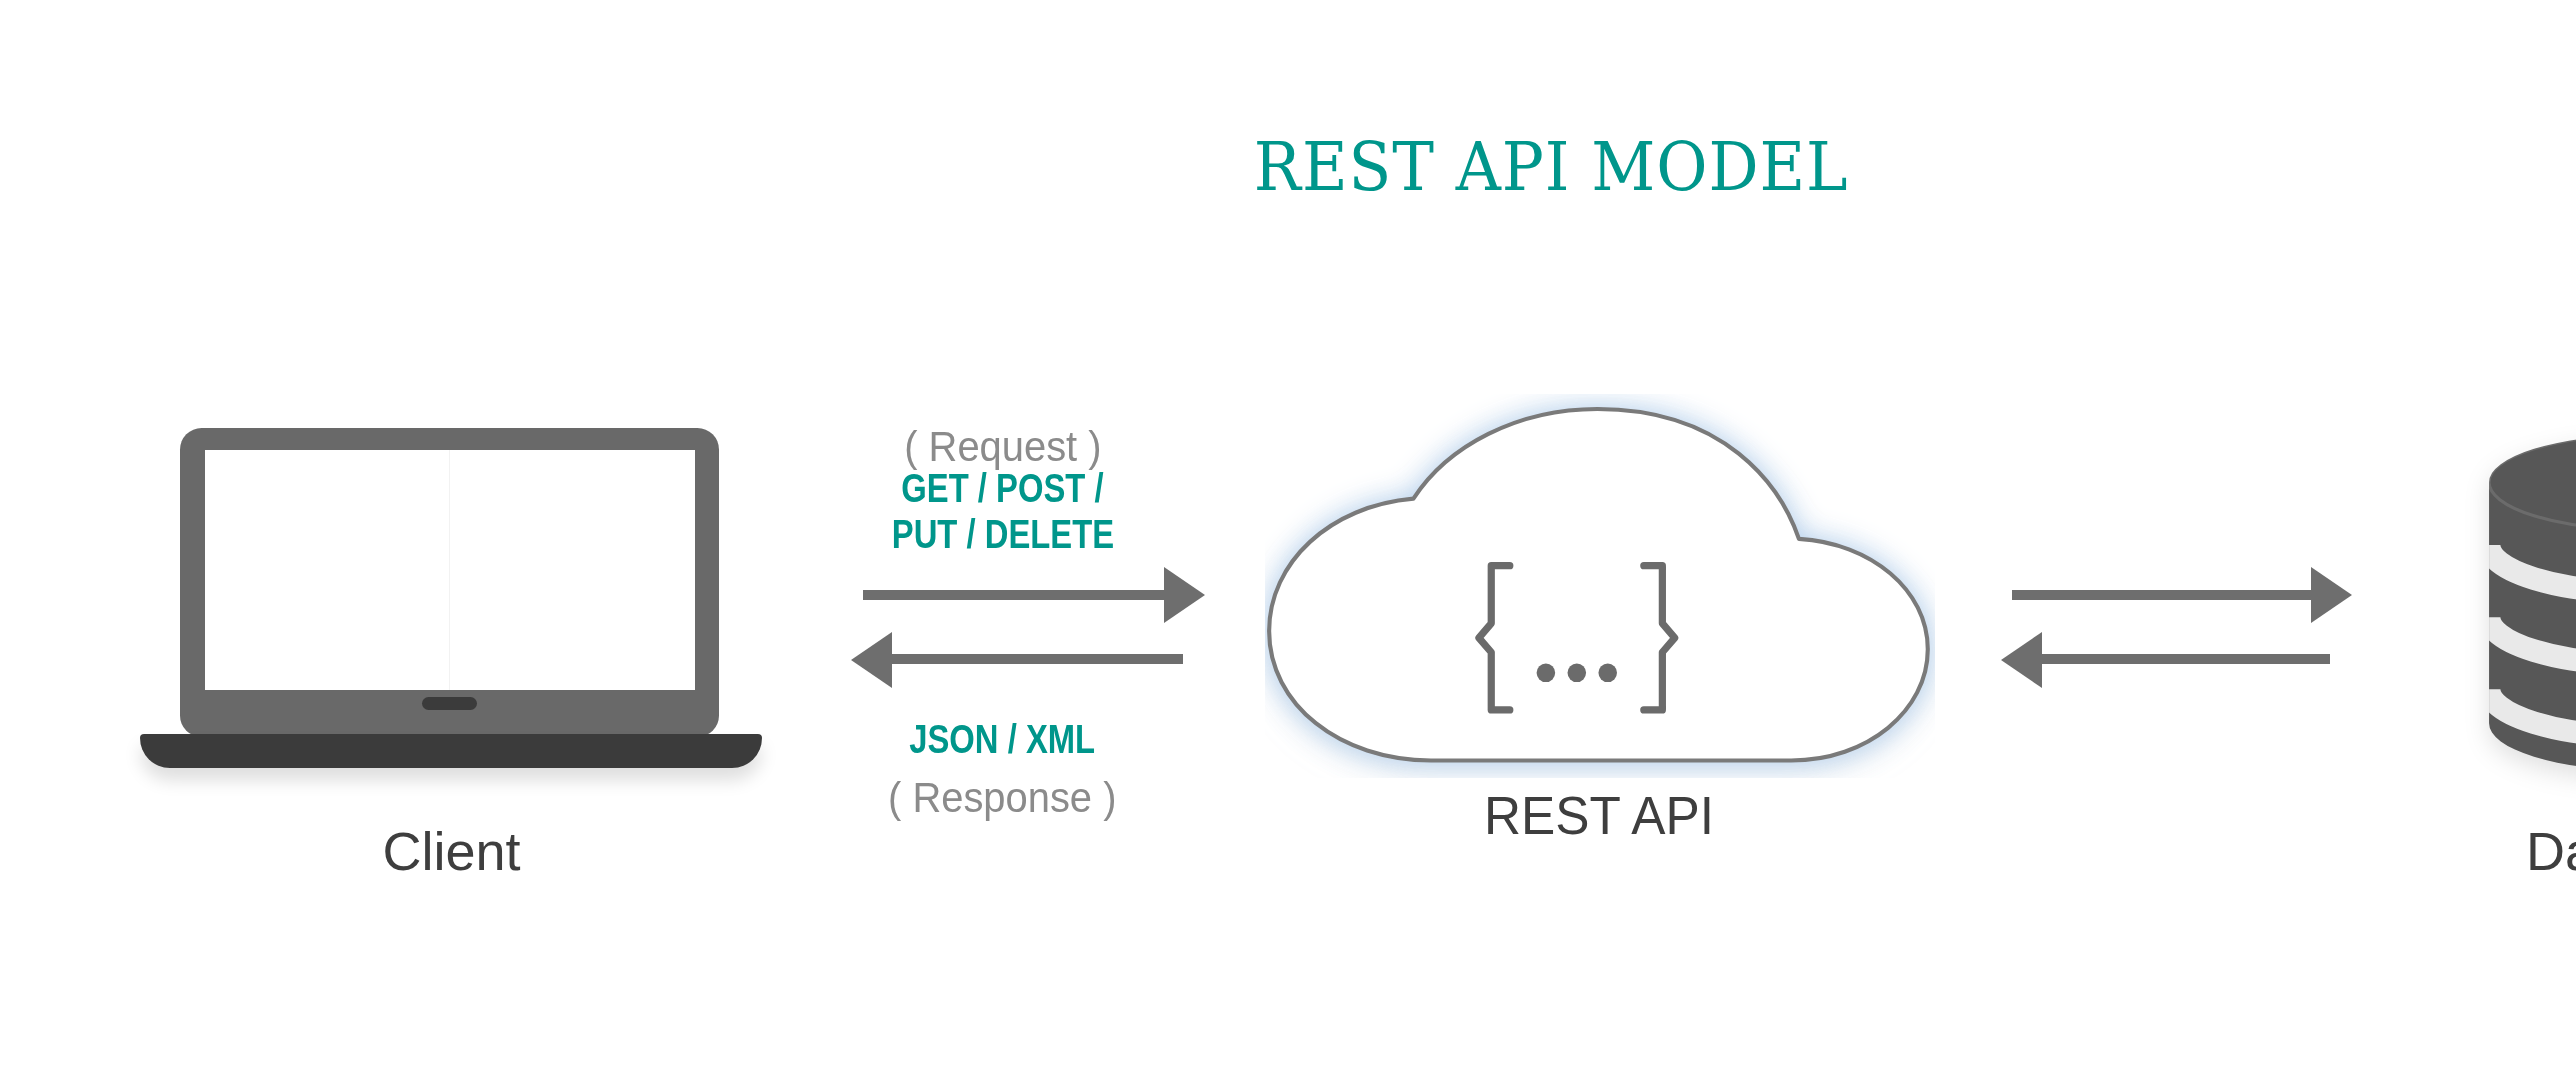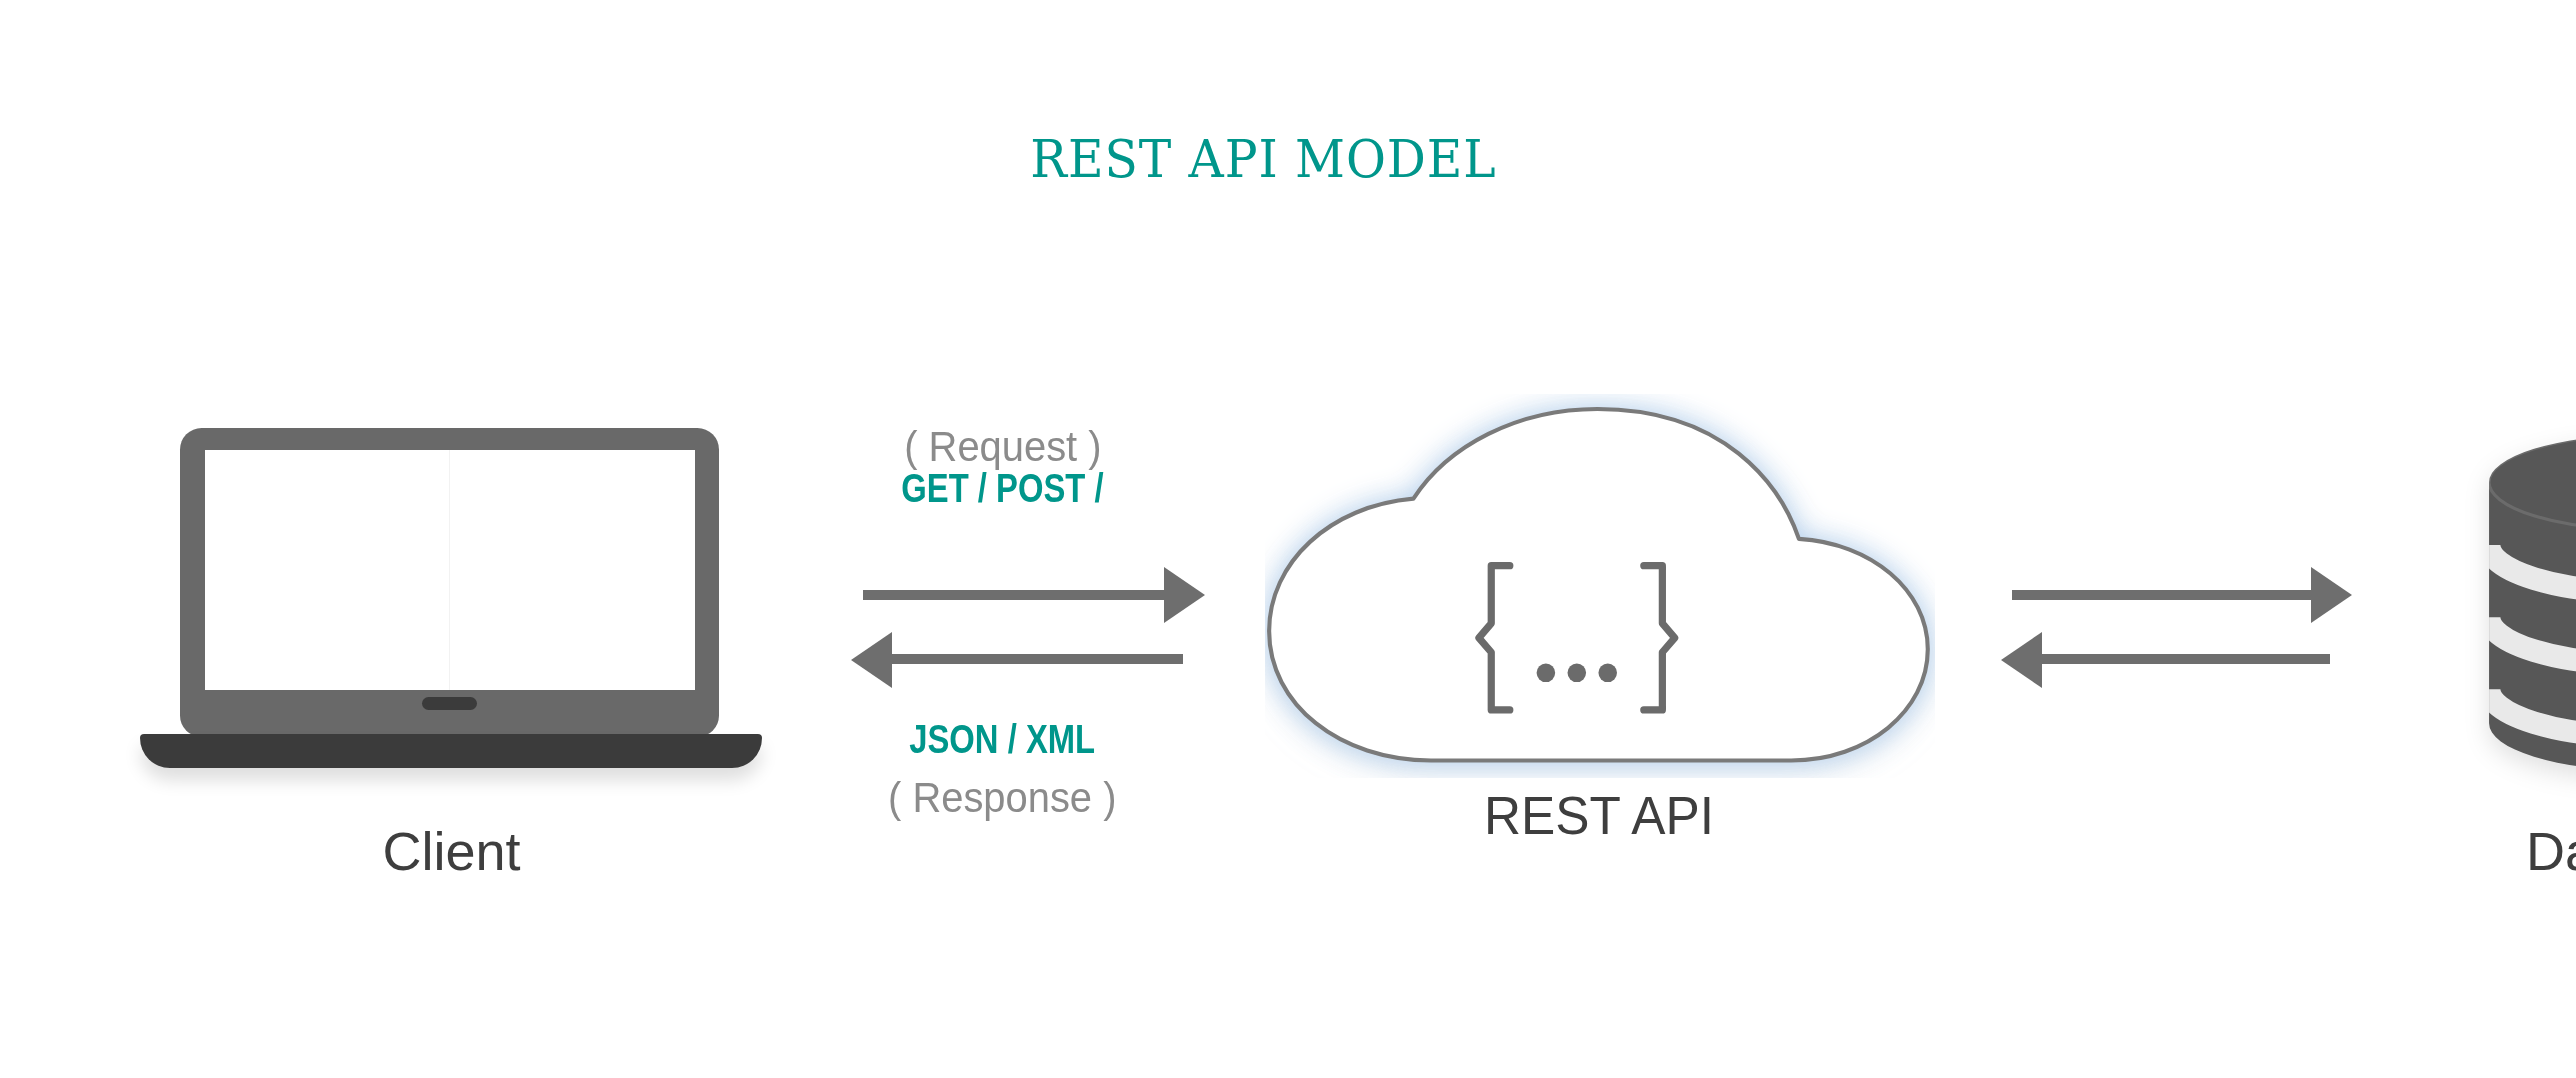--- a/index.html
+++ b/index.html
@@ -22,22 +22,23 @@
     height:1078px;
     background:var(--bg);
     overflow:hidden;
     font-family:"Liberation Sans", sans-serif;
   }
   .abs{position:absolute;}
 
   
   .page-title{
     left:1010px; top:130px; width:1082px;
+    text-align:center;
     font-family:"DejaVu Serif", serif;
-    font-size:53px;
+    font-size:68px;
     font-weight:500;
     color:var(--teal);
     line-height:1.1;
     white-space:nowrap;
   }
   .page-title span{display:inline-block; transform:scaleX(0.92); letter-spacing:1px;}
 
   
   .laptop-bezel{
     left:180px; top:428px; width:539px; height:309px;
@@ -145,20 +146,21 @@
     <div class="abs laptop-bezel"></div>
     <div class="abs laptop-screen"></div>
     <div class="abs screen-seam"></div>
     <div class="abs laptop-notch"></div>
     <div class="abs laptop-base"></div>
   </div>
   <div class="abs node-label client-label">Client</div>
 
   <div class="abs flow-text flow-gray req-annotation"><span>( Request )</span></div>
   <div class="abs flow-text flow-teal methods1"><span>GET / POST /</span></div>
+  <div class="abs flow-text flow-teal methods2"><span>PUT / DELETE</span></div>
   <div class="abs flow-text flow-teal formats"><span>JSON / XML</span></div>
   <div class="abs flow-text flow-gray resp-annotation"><span>( Response )</span></div>
 
   <div>
     <div class="abs shaft ar1-shaft"></div>
     <div class="abs head-right ar1-head"></div>
   </div>
   <div>
     <div class="abs head-left ar2-head"></div>
     <div class="abs shaft ar2-shaft"></div>

